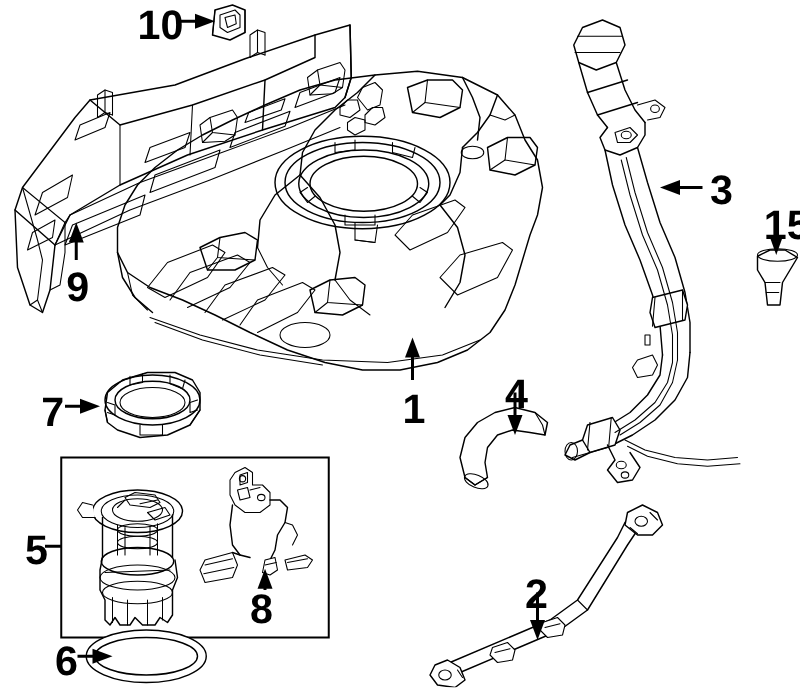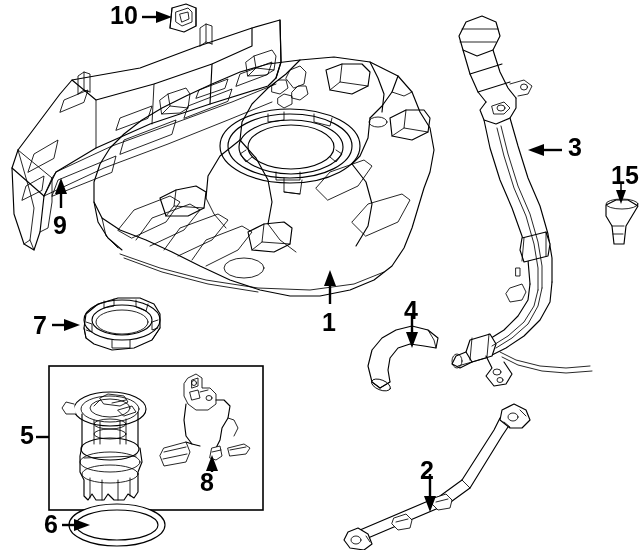--- a/index.html
+++ b/index.html
@@ -68,21 +68,21 @@
     stroke-linecap: butt;
   }
   .arrowhead {
     fill: #000000;
     stroke: none;
   }
   .callout {
     position: absolute;
     font-family: "Liberation Sans", sans-serif;
     font-weight: bold;
-    font-size: 25px;
+    font-size: 33px;
     color: #000000;
     line-height: 1;
     white-space: nowrap;
     user-select: none;
   }
 </style>
 </head>
 <body>
 
 <div id="diagram-root">

